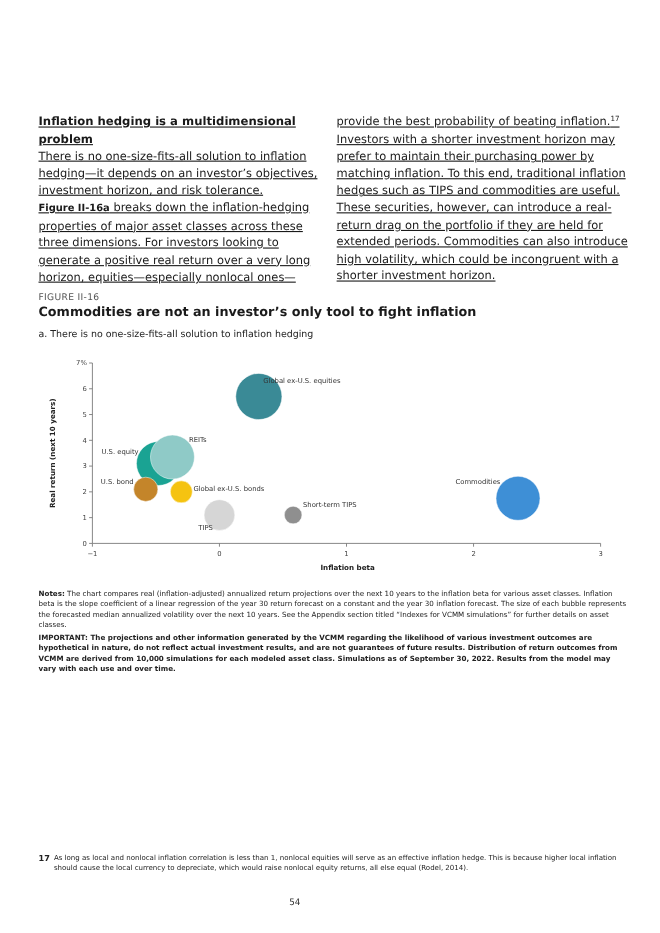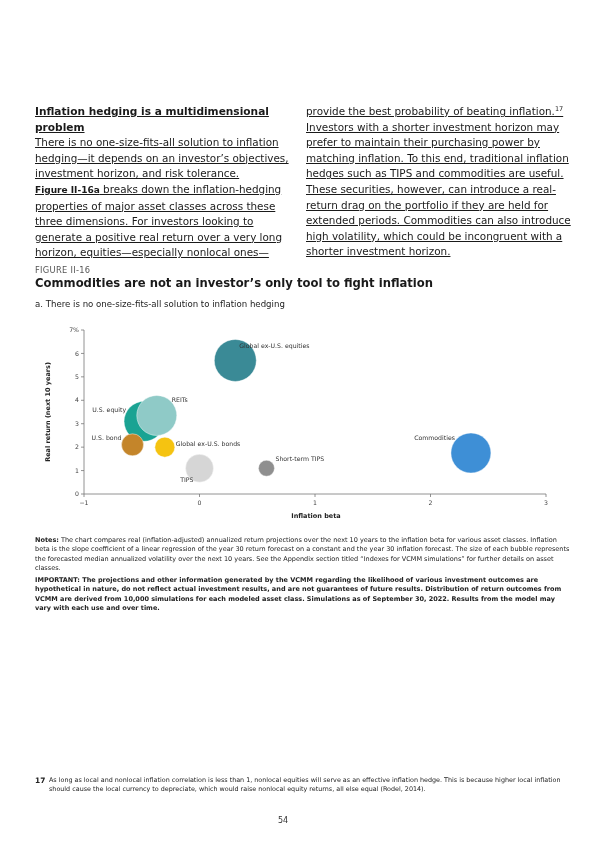--- a/index.html
+++ b/index.html
@@ -13,21 +13,21 @@
   .fig-label { position: absolute; left: 35px; top: 265px; font-size: 8.3px; color: #555; letter-spacing: 0.3px; }
   .fig-title { position: absolute; left: 35px; top: 276px; font-size: 11.6px; font-weight: bold; }
   .fig-sub { position: absolute; left: 35px; top: 299px; font-size: 8.6px; color: #222; }
   #chart { position: absolute; left: 0; top: 0; width: 600px; height: 848px; }
   .notes { position: absolute; left: 35px; top: 536px; width: 535px; font-size: 6.5px; line-height: 9.3px; color: #222; }
   .notes p { margin: 0 0 3px 0; }
   .notes b { font-weight: bold; margin-top: 36px; }
   .notes .important { font-weight: bold; }
   .footnote { position: absolute; left: 35px; top: 776px; width: 540px; font-size: 6.4px; line-height: 9.4px; color: #222; display: flex; }
   .footnote .fn-num { font-weight: bold; font-size: 7.4px; width: 14px; flex: none; }
-  .page-num { position: absolute; left: 0; width: 536px; top: 816px; text-align: center; font-size: 8px; color: #333; margin-left: 15px; }
+  .page-num { position: absolute; left: 0; width: 536px; top: 816px; text-align: center; font-size: 8px; color: #333; }
   svg text { font-family: "DejaVu Sans", sans-serif; }
 </style>
 </head>
 <body>
 
 <div class="col left">
   <div class="heading">Inflation hedging is a multidimensional problem</div>
   <div>
     <span>There is no one-size-fits-all solution to inflation hedging—it depends on an investor’s objectives, investment horizon, and risk tolerance.</span><br>
     <span class="figref">Figure II-16a</span><span> breaks down the inflation-hedging properties of major asset classes across these three dimensions. For investors looking to generate a positive real return over a very long horizon, equities—especially nonlocal ones—</span>

